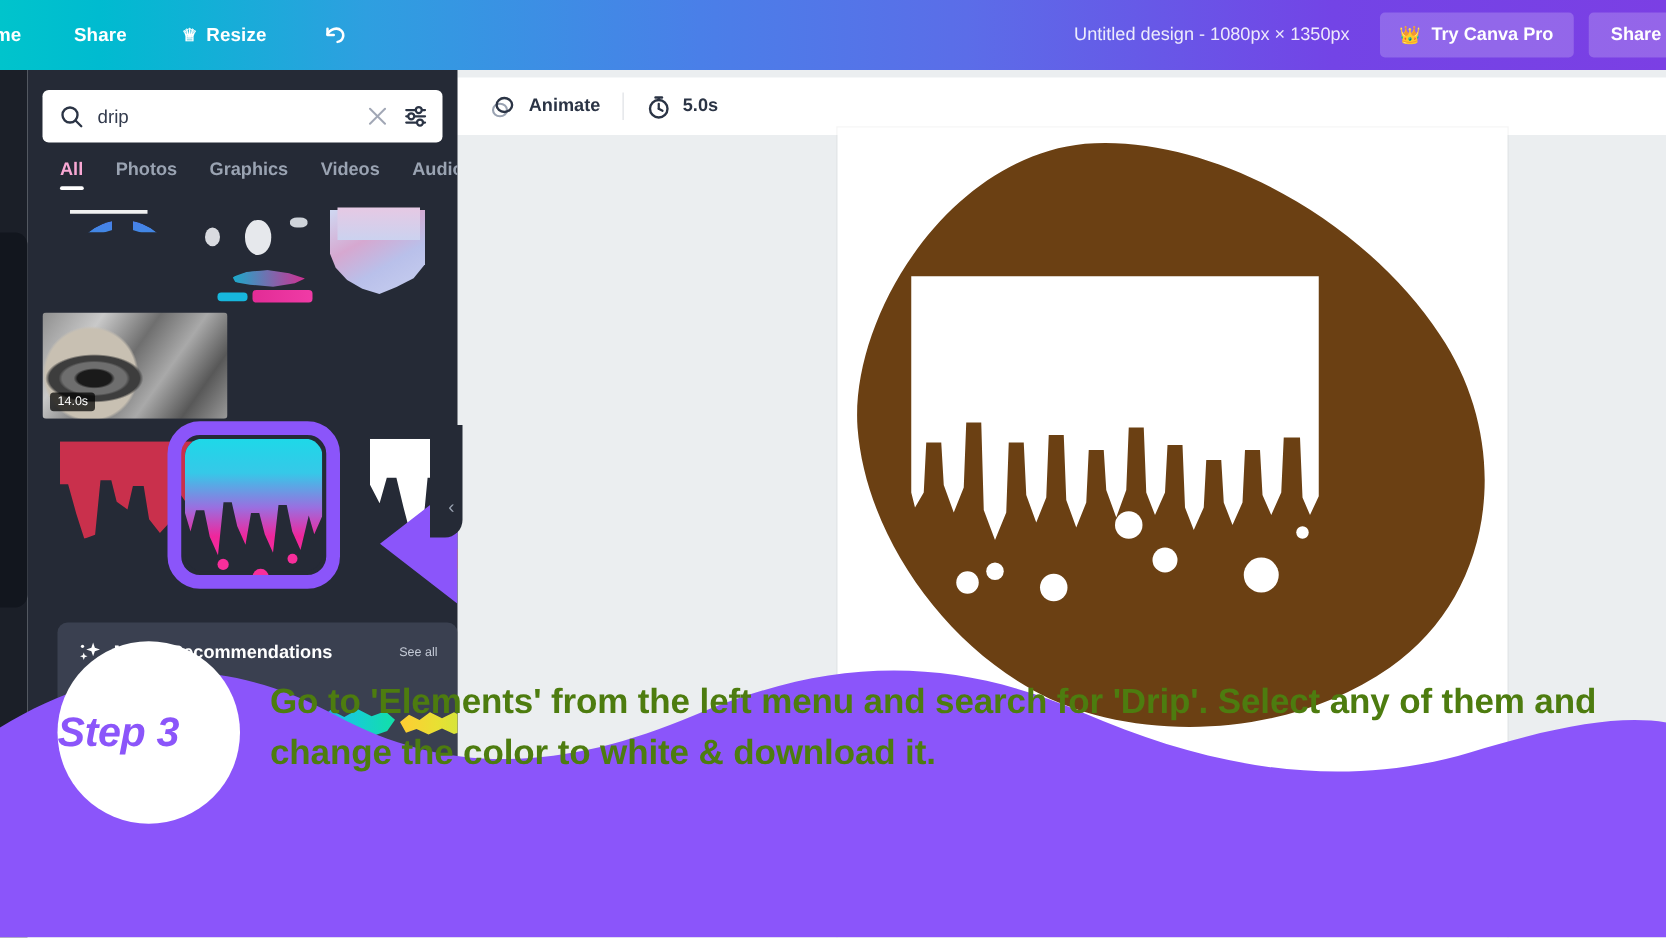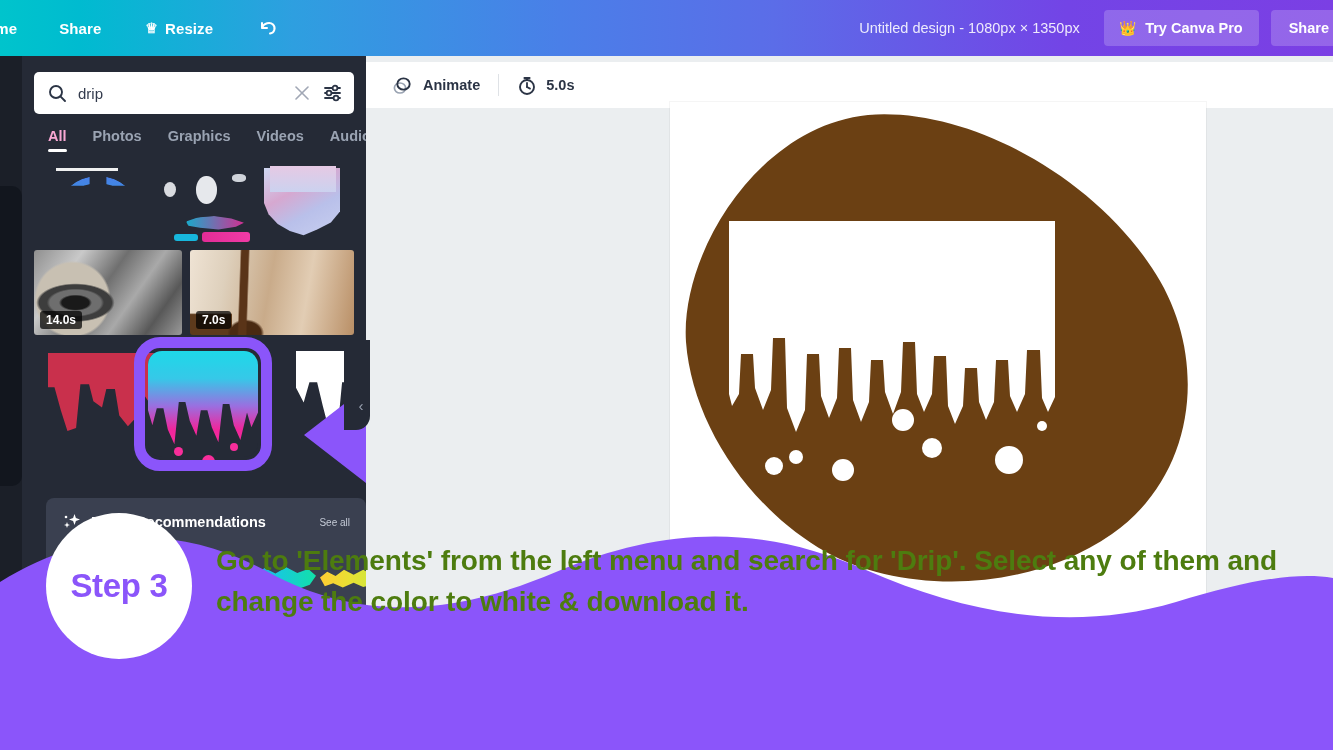--- a/index.html
+++ b/index.html
@@ -122,21 +122,21 @@
     clip-path:polygon(0 40%,20% 10%,48% 0,78% 18%,100% 48%,86% 76%,56% 96%,24% 84%,4% 70%);
     opacity:.92;}
   .spl2{ position:absolute; left:140px; top:66px; width:24px; height:7px; background:#17b7dd; border-radius:3px; }
   .spl3{ position:absolute; left:168px; top:64px; width:48px; height:10px; background:linear-gradient(90deg,#e22c96,#f03ba6); border-radius:3px; }
 
   .thumb{
     position:relative; border-radius:3px; overflow:hidden;
   }
   .dur{
     position:absolute; left:6px; bottom:6px; background:rgba(0,0,0,.72);
-    color:#fff; font-size:12px; font-weight:bold; padding:2px 6px; border-radius:3px;
+    color:#fff; font-size:10px; font-weight:normal; padding:2px 6px; border-radius:3px;
   }
   .vid1{
     width:148px; height:85px;
     background:
       radial-gradient(ellipse at 28% 62%, #1a1a1a 0 9%, #6e6e6e 11% 17%, #3d3d3d 19% 24%, rgba(0,0,0,0) 26%),
       radial-gradient(circle at 26% 58%, #c8c0b2 0 30%, rgba(0,0,0,0) 32%),
       linear-gradient(125deg,#8f8f8f 0%,#c9c9c9 24%,#6f6f6f 46%,#a9a9a9 64%,#585858 82%,#9a9a9a 100%);
   }
   .vid2{
     width:164px; height:85px;
@@ -243,21 +243,21 @@
   .wave{
     position:absolute; left:0; bottom:0; width:1333px; height:240px; z-index:60;
   }
   .caption{
     position:absolute; left:0; bottom:0; width:1333px; height:165px; z-index:62;
     display:flex; align-items:center;
   }
   .step-circle{
     position:absolute; left:46px; top:-72px; width:146px; height:146px;
     background:#fff; border-radius:50%; display:flex; align-items:center;
-    justify-content:center; z-index:63;
+    justify-content:flex-start; z-index:63;font-style:italic;
   }
   .step-text{ color:#8B55FA; font-size:33px; font-weight:bold; letter-spacing:-.3px; }
   .cap-text{
     position:absolute; left:216px; top:-44px; width:1100px;
     color:#4d7c0f; font-size:28px; font-weight:bold; line-height:1.46;
     letter-spacing:-.1px; z-index:63;
   }
 </style>
 </head>
 <body>
@@ -353,23 +353,20 @@
       <div class="sq1b"></div>
       <div class="spl1"></div>
       <div class="spl2"></div>
       <div class="spl3"></div>
     </div>
 
     <div class="row" style="margin-top:4px;">
       <div class="thumb vid1">
         <span class="dur">14.0s</span>
       </div>
-      <div class="thumb vid2">
-        <span class="dur">7.0s</span>
-      </div>
     </div>
 
     <div class="rdrip">
       <div class="drip-red"></div>
 
       <div class="hl-inner">
         <div class="hl-grad"></div>
       </div>
       <div class="hd" style="left:140px; top:104px; width:9px; height:9px;"></div>
       <div class="hd" style="left:168px; top:112px; width:13px; height:13px;"></div>

